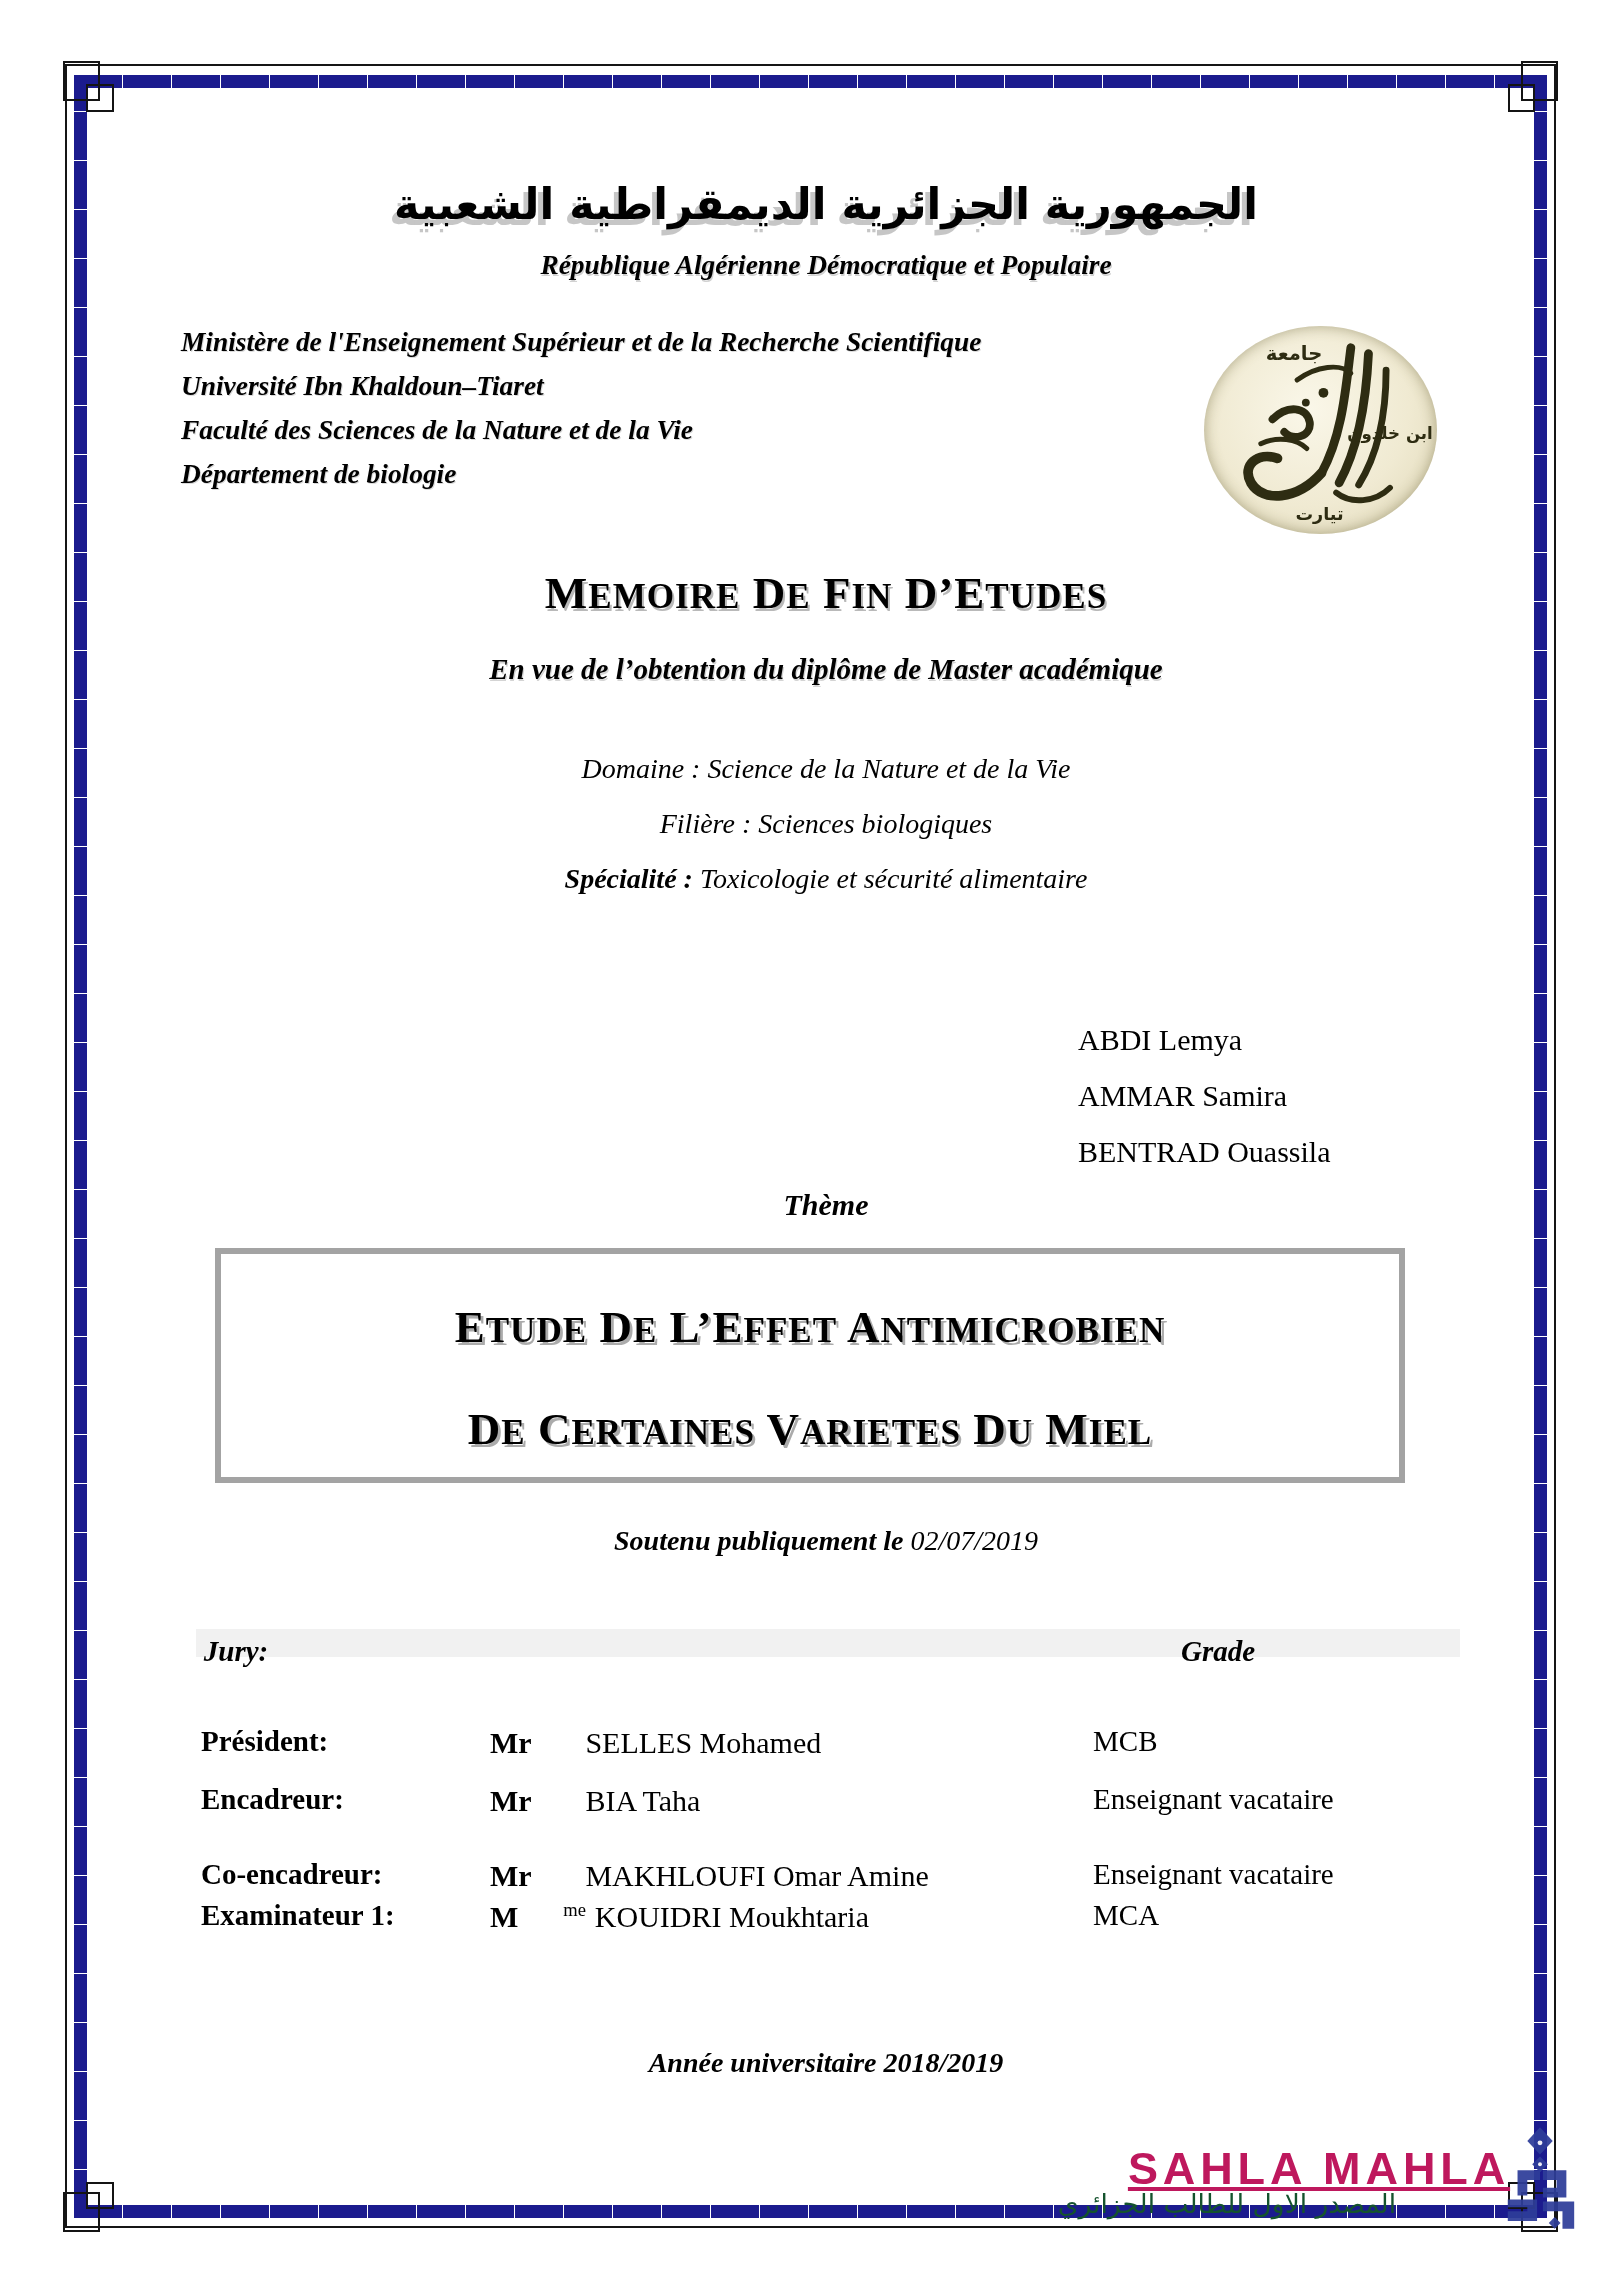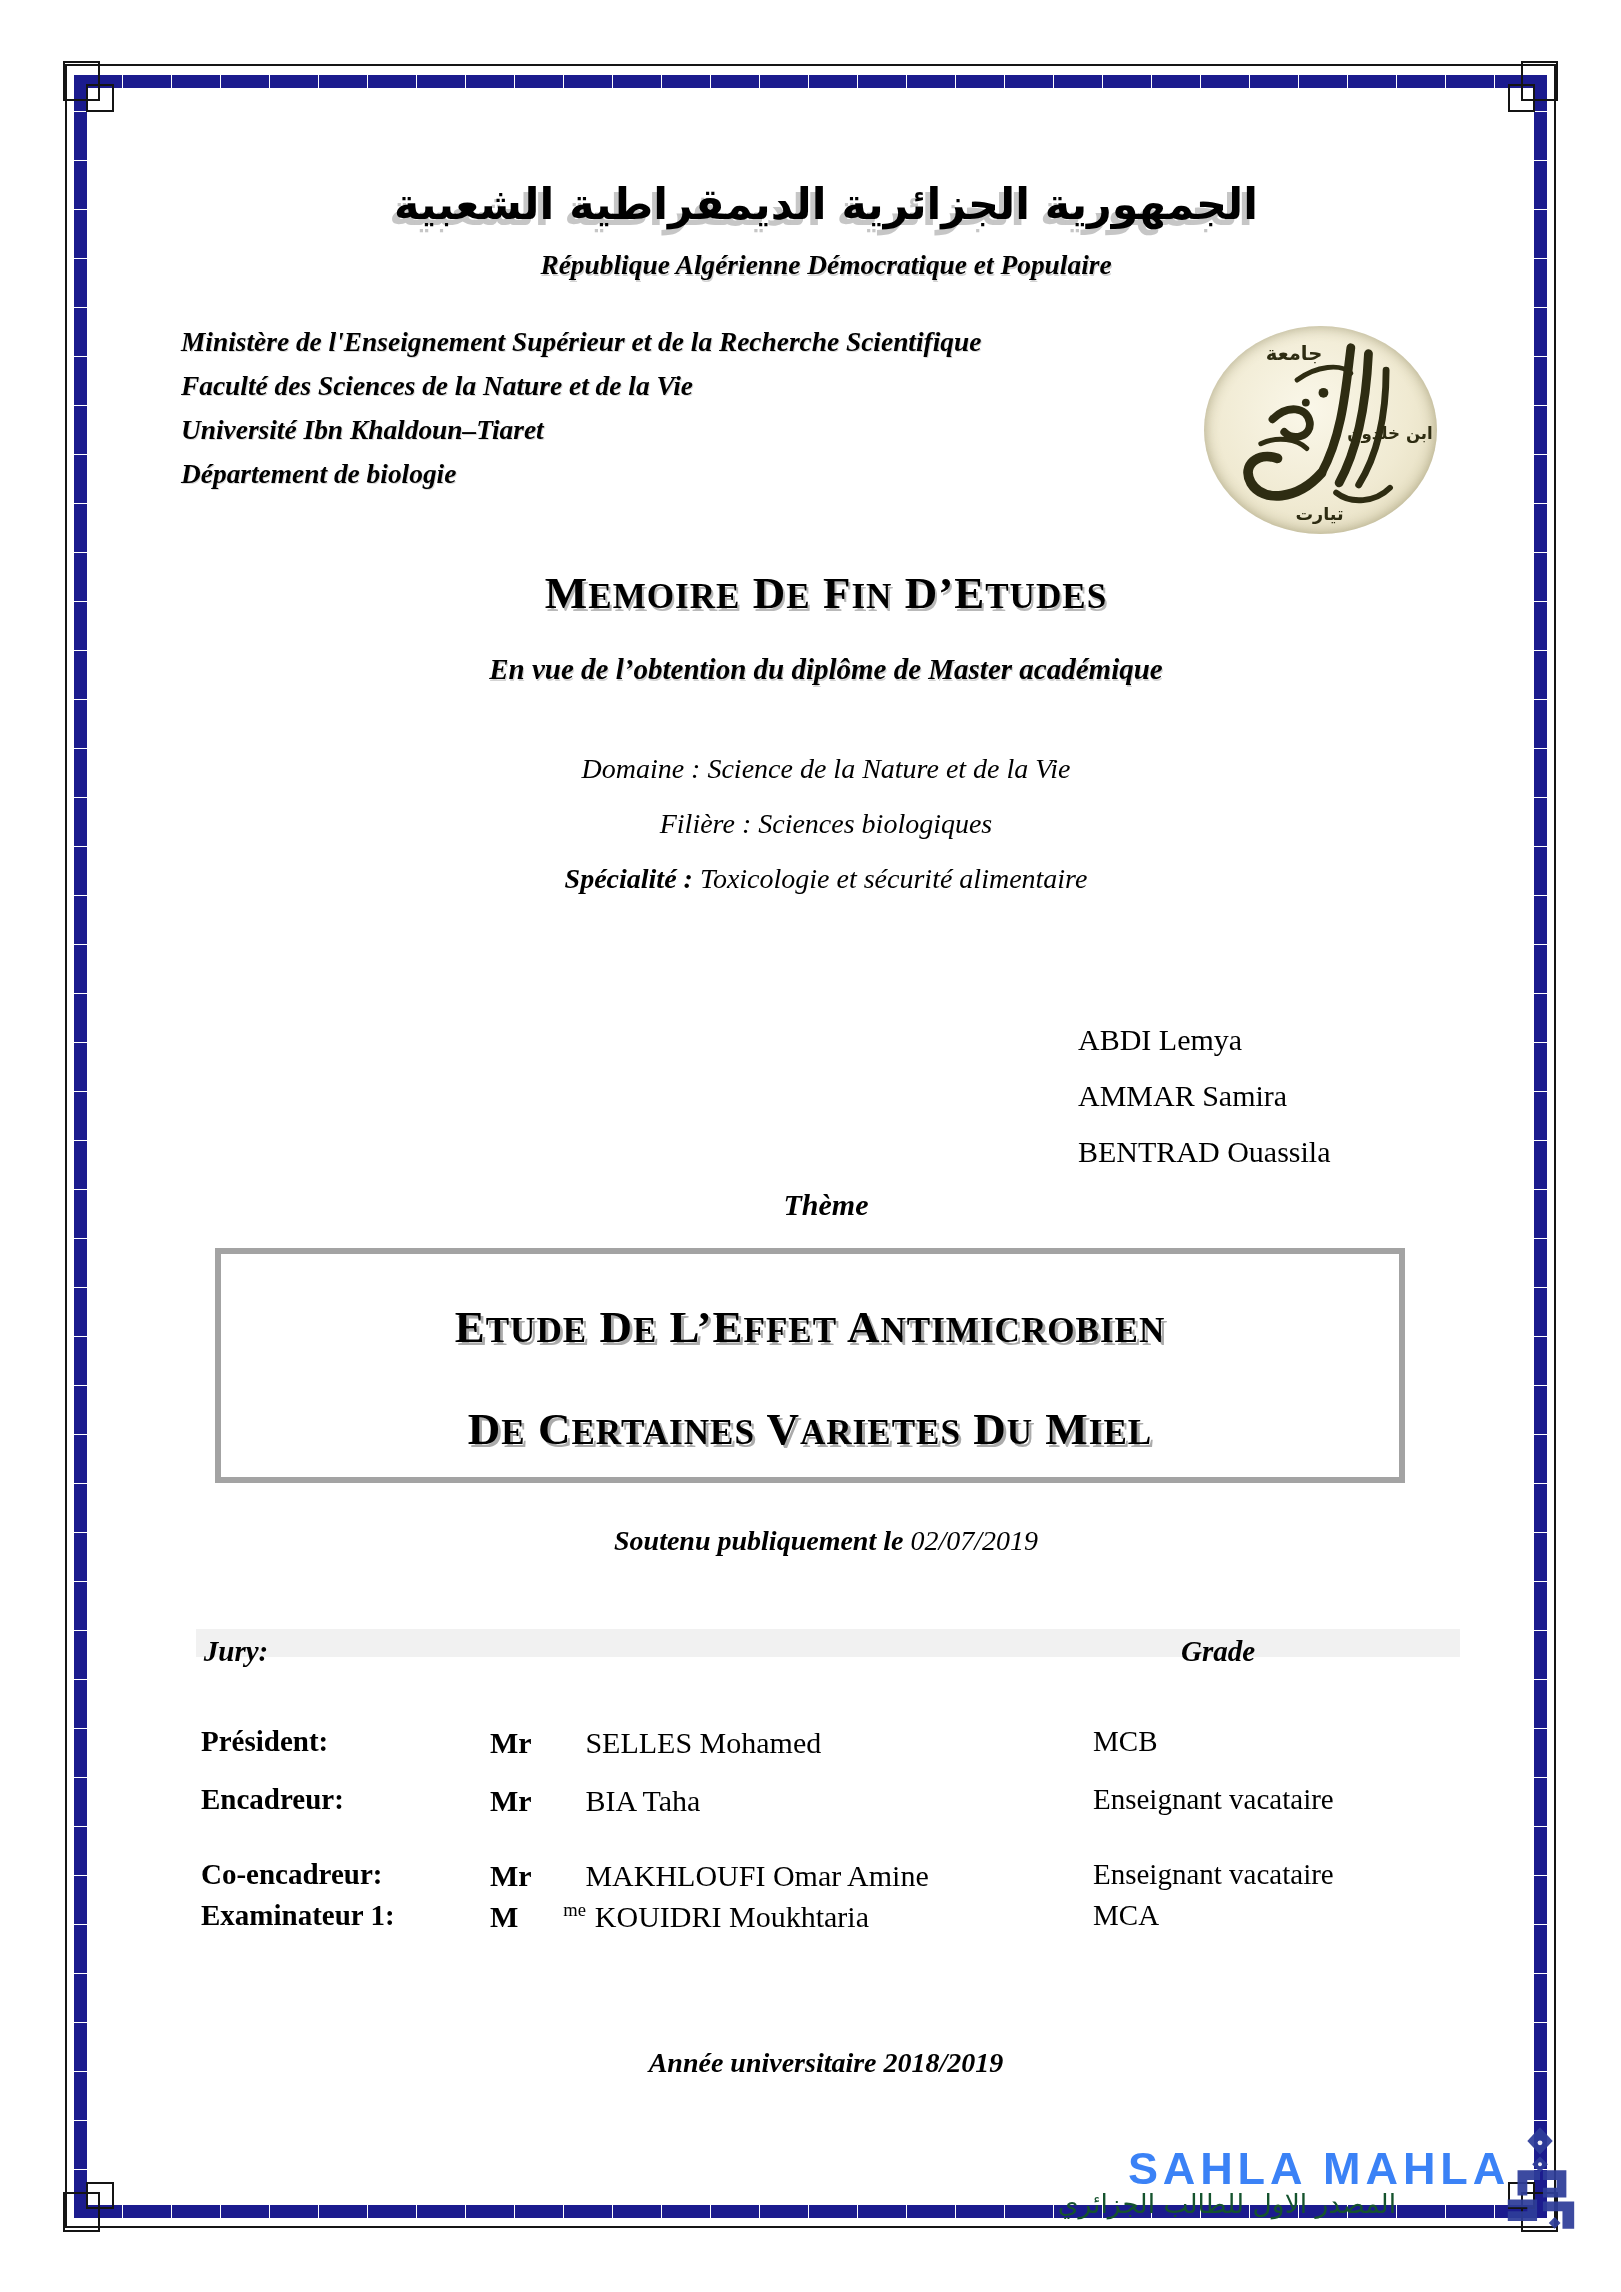--- a/index.html
+++ b/index.html
@@ -148,22 +148,22 @@
   <div class="corner c-bl1"></div>
   <div class="corner c-bl2"></div>
   <div class="corner c-br1"></div>
   <div class="corner c-br2"></div>
 
   <div class="centered arabic-title">الجمهورية الجزائرية الديمقراطية الشعبية</div>
   <div class="centered republic-fr">République Algérienne Démocratique et Populaire</div>
 
   <div class="ministry">
     <div>Ministère de l'Enseignement Supérieur et de la Recherche Scientifique</div>
+    <div>Université Ibn Khaldoun–Tiaret</div>
     <div>Faculté des Sciences de la Nature et de la Vie</div>
-    <div>Université Ibn Khaldoun–Tiaret</div>
     <div>Département de biologie</div>
   </div>
 
   <div class="seal">
     <svg width="233" height="208" viewBox="0 0 238 212">
       <g fill="none" stroke="#2e2c12" stroke-linecap="round">
         <path d="M150,22 C145,60 142,110 120,150" stroke-width="9"></path>
         <path d="M168,28 C166,70 160,120 138,160" stroke-width="9"></path>
         <path d="M186,45 C186,90 178,130 158,162" stroke-width="7"></path>
         <path d="M120,150 C95,178 60,180 48,160 C38,142 55,128 75,135" stroke-width="10"></path>
@@ -222,21 +222,21 @@
     <span class="jr-grade">Enseignant vacataire</span>
   </div>
   <div class="jury-row" style="top:1899px;">
     <span class="jr-role">Examinateur 1:</span>
     <span class="jr-name"><b>M</b><sup>me</sup><span class="nm">KOUIDRI Moukhtaria</span></span>
     <span class="jr-grade">MCA</span>
   </div>
 
   <div class="centered annee">Année universitaire 2018/2019</div>
 
-  <div class="wm-brand" style="color: #3b82f6;">SAHLA MAHLA</div>
+  <div class="wm-brand" style="color: #be185d; text-decoration: underline;">SAHLA MAHLA</div>
   <div class="wm-tagline" style="color: #14532d;">المصدر الاول للطالب الجزائري</div>
   <div class="wm-logo">
     <svg width="84" height="102" viewBox="0 0 86 104">
       <g fill="#2e3d99" opacity="0.93">
         <path d="M43,0 L56,14 L43,28 L30,14 Z"></path>
         <path d="M43,30 L51,38 L43,46 L35,38 Z"></path>
         <path d="M20,44 L43,44 L43,54 L30,54 L30,70 L20,70 Z"></path>
         <path d="M46,44 L70,44 L70,72 L46,72 L46,62 L60,62 L60,54 L46,54 Z"></path>
         <path d="M10,74 L40,74 L40,96 L10,96 L10,86 L30,86 L30,82 L10,82 Z"></path>
         <path d="M46,76 L78,76 L78,104 L66,104 L66,86 L46,86 Z"></path>

